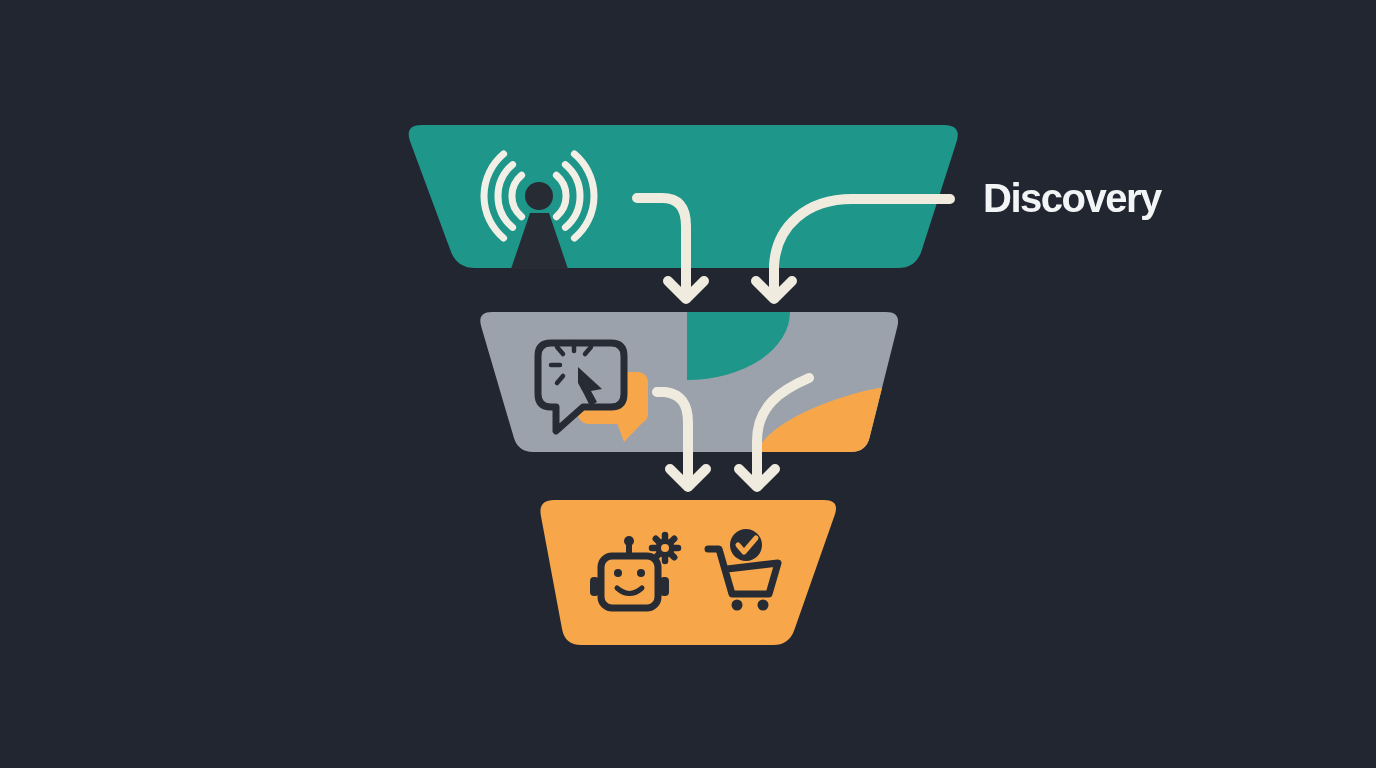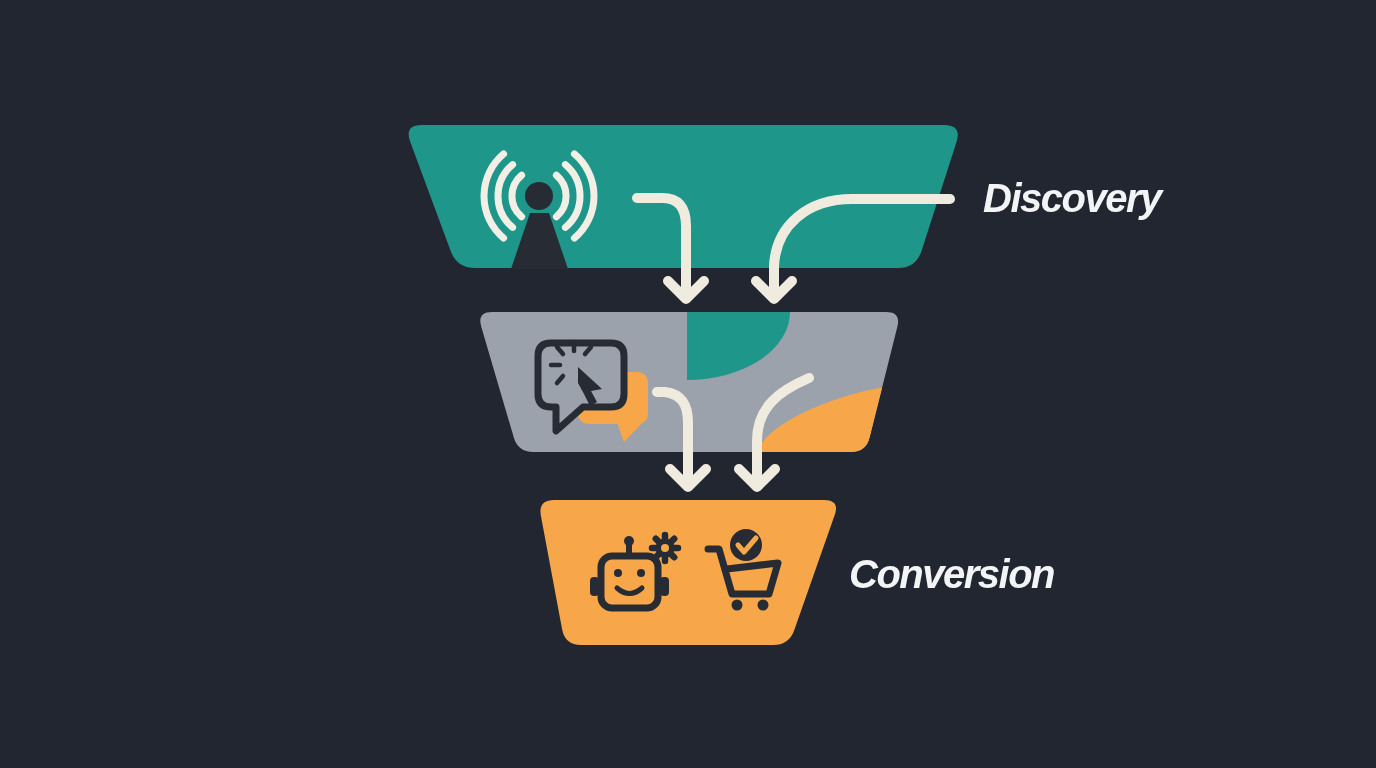--- a/index.html
+++ b/index.html
@@ -3,21 +3,21 @@
 <meta charset="utf-8">
 <style>
   html,body{margin:0;padding:0;background:#222631;}
   .canvas{
     position:relative;width:1376px;height:768px;background:#222631;
     overflow:hidden;font-family:"Liberation Sans",sans-serif;
   }
   .canvas svg{position:absolute;left:0;top:0;}
   .stage-label{
     position:absolute;color:#f3f4f6;font-weight:bold;font-size:40px;
-    letter-spacing:-1.5px;line-height:42px;white-space:nowrap;font-style:italic;
+    letter-spacing:-1.5px;line-height:42px;white-space:nowrap;
   }
   .label-discovery{left:983px;top:177px;}
   .label-conversion{left:849px;top:553px;}
   .arrow{fill:none;stroke:#efecdf;stroke-width:10;stroke-linecap:round;stroke-linejoin:round;}
   .wave{fill:none;stroke:#f2f0e6;stroke-width:7;stroke-linecap:round;}
   .ic-stroke{fill:none;stroke:#272b34;stroke-linecap:round;stroke-linejoin:round;}
   .ic-fill{fill:#272b34;stroke:none;}
 </style>
 </head>
 <body>
@@ -121,14 +121,13 @@
       </g>
       <g>
         <path class="arrow" d="M809,378 C781,390 757,406 757,441 L757,476"></path>
         <path class="arrow" d="M739,469 L757,487 L775,469"></path>
       </g>
     </g>
   </svg>
 
   <div class="stage-label label-discovery">Discovery</div>
 
-  <div class="stage-label label-conversion">Conversion</div>
 </div>
 
 </body></html>

